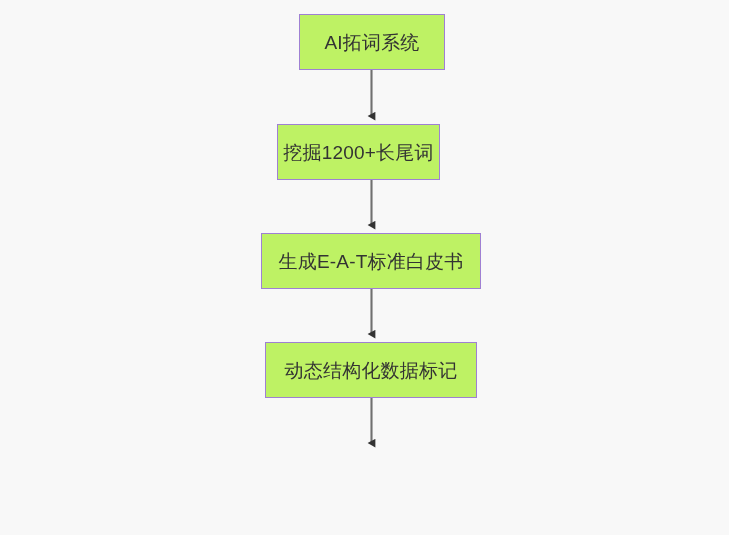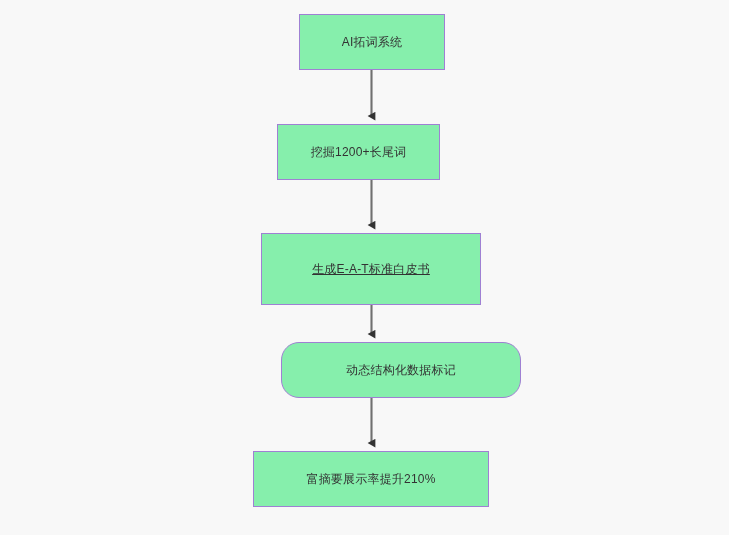--- a/index.html
+++ b/index.html
@@ -16,42 +16,42 @@
 
   #flowchart-canvas {
     position: relative;
     width: 729px;
     height: 535px;
   }
 
   .node {
     position: absolute;
     box-sizing: border-box;
-    background: #86efac;
+    background: #bef264;
     border: 1.6px solid #9f80d3;
     display: flex;
     align-items: center;
     justify-content: center;
     color: #333333;
-    font-size: 12px;
+    font-size: 19px;
     line-height: 1;
     letter-spacing: 0.2px;
     white-space: nowrap;
   }
 
   .node-label {
     display: block;
     text-align: center;
   }
 
   
   .node-1 { left: 299px; top: 14px;  width: 146px; height: 56px; }
   .node-2 { left: 277px; top: 124px; width: 163px; height: 56px; }
-  .node-3 { left: 261px; top: 233px; width: 220px; height: 72px; text-decoration: underline; }
-  .node-4 { left: 281px; top: 342px; width: 240px; height: 56px; border-radius: 18px; }
+  .node-3 { left: 261px; top: 233px; width: 220px; height: 56px; }
+  .node-4 { left: 265px; top: 342px; width: 212px; height: 56px; }
   .node-5 { left: 253px; top: 451px; width: 236px; height: 56px; }
 
   .edge {
     position: absolute;
     left: 0;
     top: 0;
     width: 729px;
     height: 535px;
     pointer-events: none;
   }
@@ -91,17 +91,14 @@
   </div>
 
   <div class="node node-3">
     <span class="node-label">生成E-A-T标准白皮书</span>
   </div>
 
   <div class="node node-4">
     <span class="node-label">动态结构化数据标记</span>
   </div>
 
-  <div class="node node-5">
-    <span class="node-label">富摘要展示率提升210%</span>
-  </div>
 
 </div>
 
 </body></html>

